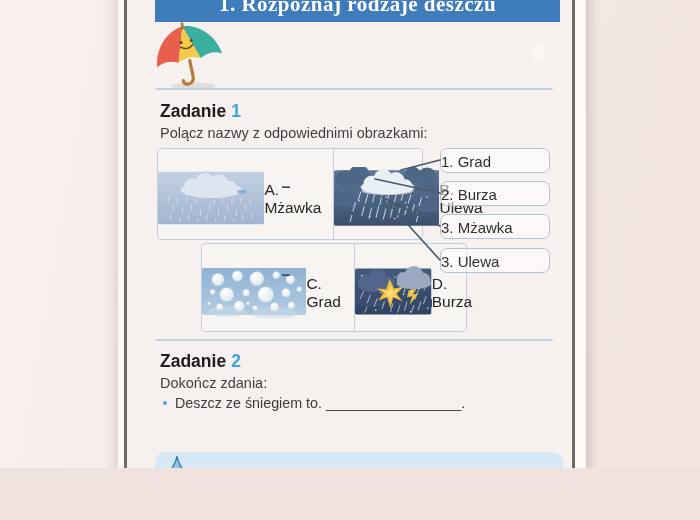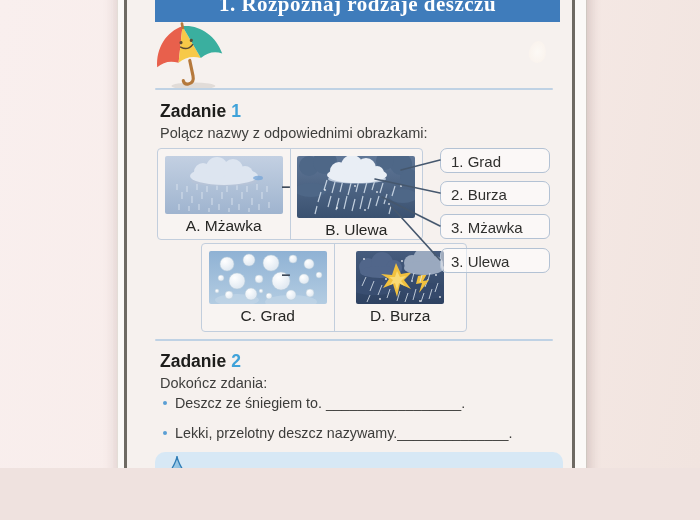--- a/index.html
+++ b/index.html
@@ -23,30 +23,30 @@
   .zheading .num{color:#3fa2d9;margin-left:5px;}
   .z1{left:160px;top:101px;}
   .z2{left:160px;top:351px;}
   .instr{position:absolute;font-size:14.5px;color:#3f3f3d;}
   .i1{left:160px;top:125px;}
   .i2{left:160px;top:375px;}
   .imgrow{position:absolute;left:157px;width:264px;display:flex;
           border:1.3px solid #c2cedd;border-radius:4px;background:rgba(255,255,255,.25);}
   .row1{top:148px;height:90px;}
   .row2{top:243px;height:87px;margin-left:44px;}
-  .cell{flex:1;display:flex;flex-direction:column;align-items:center;padding-top:7px;}
+  .cell{flex:1;display:flex;flex-direction:row;align-items:center;padding-top:7px;}
   .cell.first{border-right:1.3px solid #c2cedd;}
   .caption{font-size:15.5px;color:#262624;margin-top:3px;}
   .pairdash{position:absolute;left:278px;width:16px;text-align:center;font-size:16px;
             font-weight:bold;color:#3e4a5a;z-index:3;}
   .pd1{top:178px;} .pd2{top:266px;}
   .ansbox{position:absolute;left:440px;width:110px;height:25px;border:1.4px solid #b3c2d4;
           border-radius:7px;background:rgba(255,255,255,.5);font-size:15px;line-height:25px;
-          padding-left:10px;color:#30302e;box-sizing:border-box;}
-  .a1{top:148px;} .a2{top:181px;} .a3{top:214px;border-radius:6px;} .a4{top:248px;}
+          color:#30302e;box-sizing:border-box;}
+  .a1{top:148px;} .a2{top:181px;} .a3{top:214px;} .a4{top:248px;}
   .overlay{position:absolute;left:0;top:0;pointer-events:none;z-index:2;}
   .bullet-line{position:absolute;left:163px;font-size:14.3px;color:#3c3c3a;}
   .b1{top:395px;} .b2{top:425px;}
   .dot{display:inline-block;width:4px;height:4px;background:#5a9fd4;border-radius:50%;
        vertical-align:middle;margin-right:8px;margin-bottom:3px;}
   .funfact{position:absolute;left:155px;top:452px;width:408px;height:68px;background:#d7e8f5;
            border-radius:10px;}
   .ff-title{position:absolute;left:197px;top:456px;font-size:15.5px;font-weight:bold;color:#20201e;}
   .ff-rule{position:absolute;left:197px;top:475px;width:352px;height:1.5px;background:#8cb8d8;}
   .ff-body{position:absolute;left:197px;top:479px;width:362px;font-size:13.8px;
@@ -263,21 +263,20 @@
   <div class="ansbox a4">3. Ulewa</div>
 
   <div class="divider d2"></div>
 
   <div class="zheading z2">
     <span>Zadanie</span><span class="num">2</span>
   </div>
   <div class="instr i2">Dokończ zdania:</div>
 
   <div class="bullet-line b1"><span class="dot"></span><span>Deszcz ze śniegiem to. _________________.</span></div>
-  <div class="bullet-line b2"><span class="dot"></span><span>Lekki, przelotny deszcz nazywamy.______________.</span></div>
 
   <div class="funfact"></div>
   <svg class="dropicon" width="32" height="46" viewBox="0 0 30 44">
     <defs>
         <linearGradient id="gW" x1="0" y1="0" x2="1" y2="1">
       <stop offset="0" stop-color="#bfe0f2"></stop>
           <stop offset="1" stop-color="#4e97cc"></stop>
         </linearGradient>
       </defs>
     <path d="M15,2 C14,12 3,21 3,30 a12,12 0 0 0 24,0 C27,21 16,12 15,2 Z" fill="url(#gW)" stroke="#2e7cb5" stroke-width="1.2"></path>

